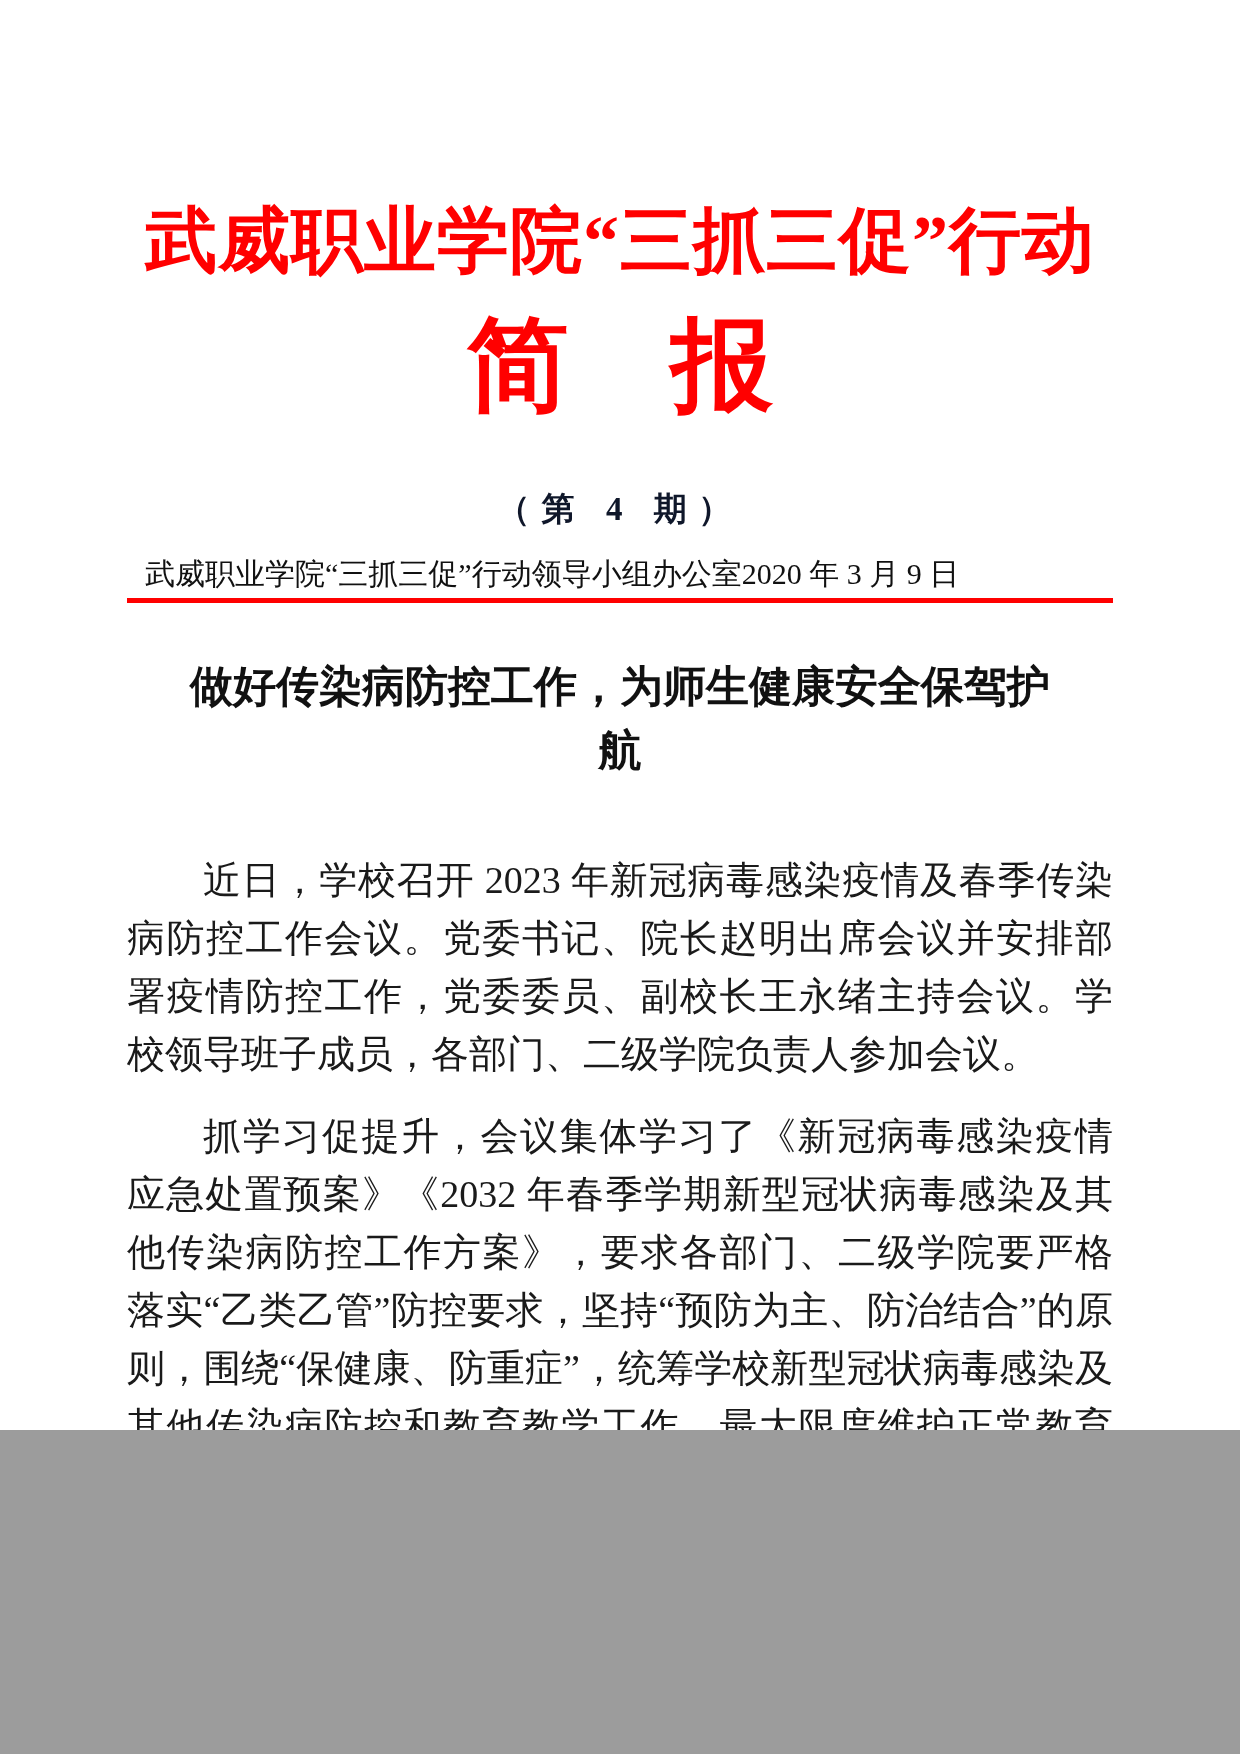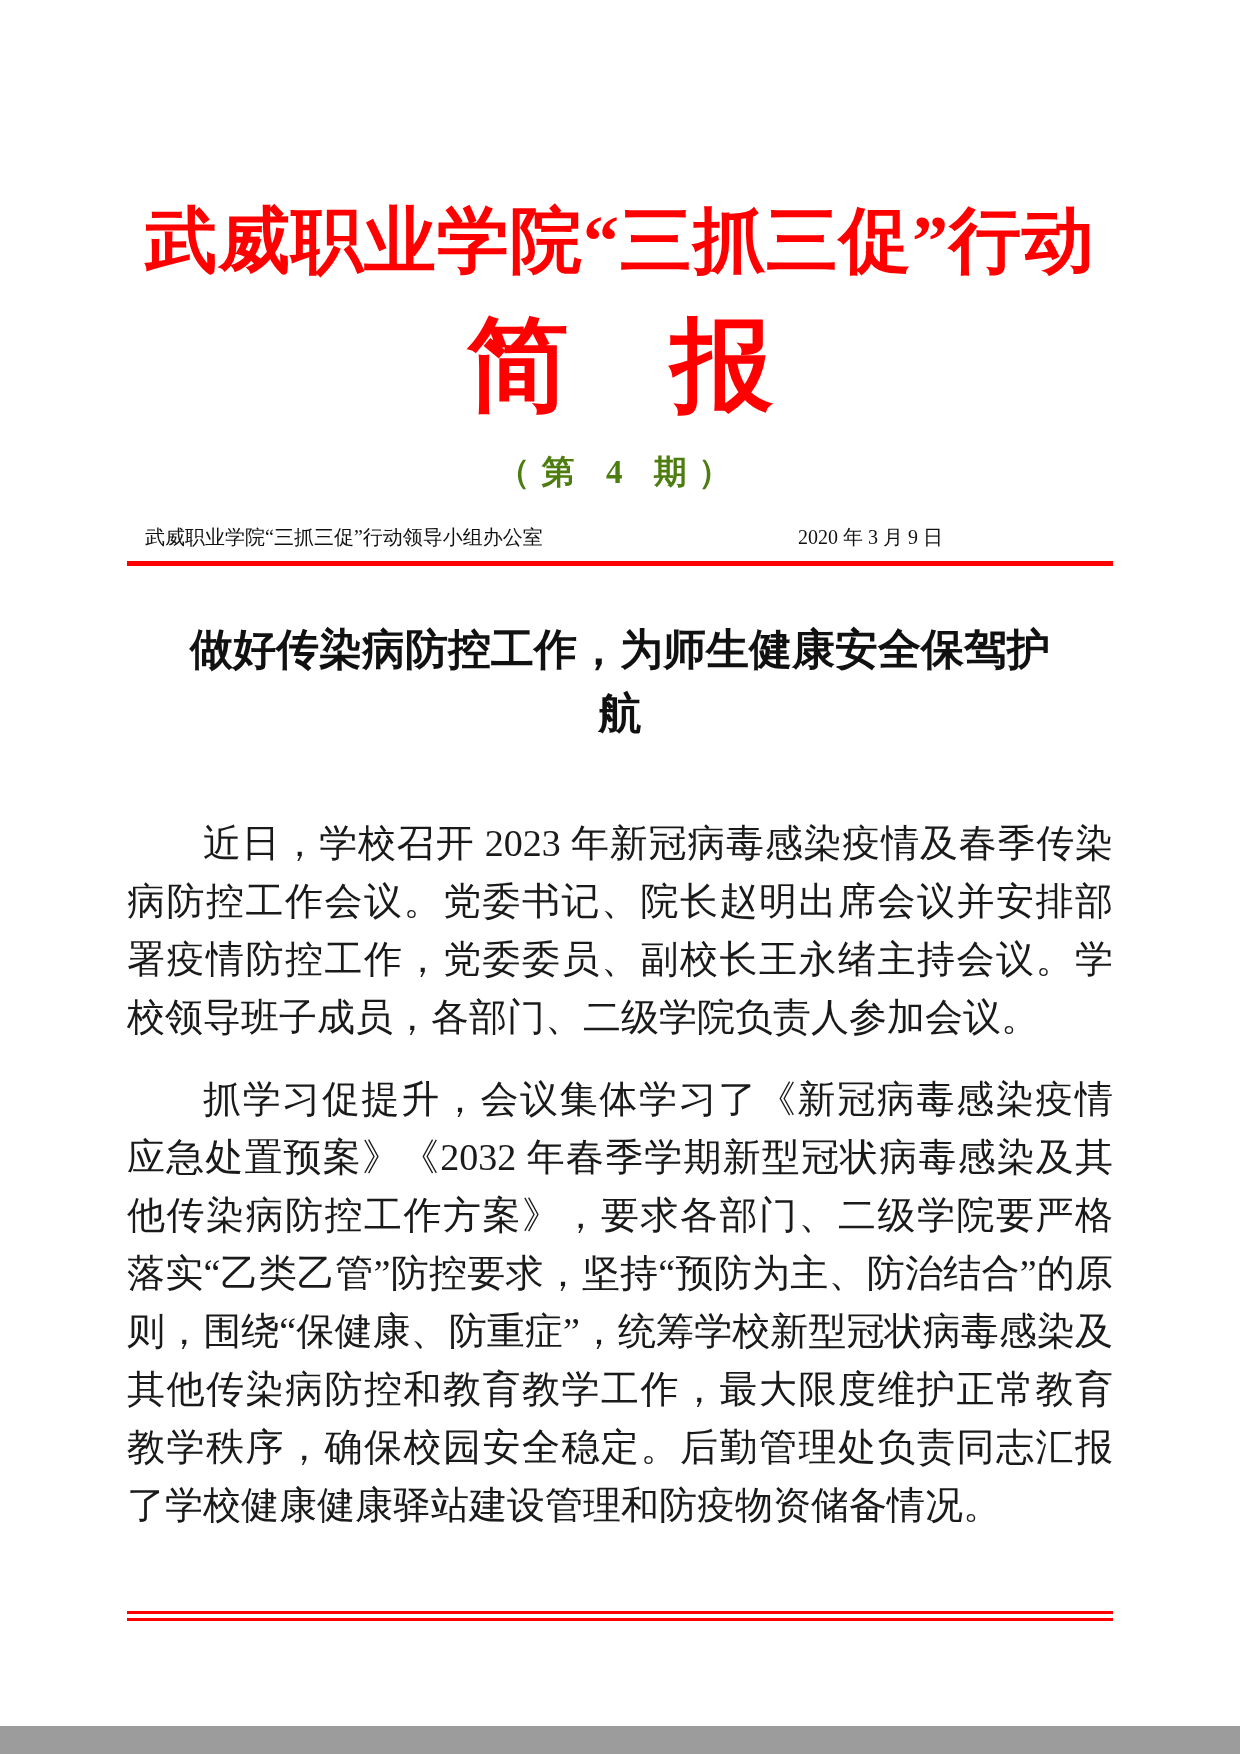--- a/index.html
+++ b/index.html
@@ -4,21 +4,21 @@
 <style>
   html, body {
     margin: 0;
     padding: 0;
     background: #9c9c9c;
     font-family: "Liberation Serif", "DejaVu Serif", serif;
   }
   .page {
     position: relative;
     width: 1240px;
-    height: 1726px;
+    height: 1430px;
     margin: 0 auto;
     background: #ffffff;
     overflow: hidden;
     box-sizing: border-box;
     padding: 0 127px;
   }
   
   .masthead {
     padding-top: 200px;
   }
@@ -34,35 +34,35 @@
   .brand-line2 {
     color: #ff0000;
     font-size: 102px;
     line-height: 108px;
     font-weight: bold;
     text-align: center;
     margin-top: 30px;
     white-space: pre;
   }
   .issue-line {
-    color: #4d7c0f;
+    color: #0f172a;
     font-size: 33px;
     line-height: 40px;
     font-weight: bold;
     text-align: center;
     letter-spacing: 0.35em;
-    margin-top: 32px;
+    margin-top: 69px;
   }
   .publisher-row {
     display: flex;
-    justify-content: space-between;
+    justify-content: flex-start;
     align-items: flex-end;
     margin-top: 26px;
     padding: 0 170px 0 18px;
-    font-size: 20px;
+    font-size: 30px;
     line-height: 38px;
     color: #111111;
   }
   .publisher-name { white-space: nowrap; }
   .publish-date   { white-space: nowrap; }
   .rule-thick {
     height: 5px;
     background: #ff0000;
     margin-top: 5px;
   }

